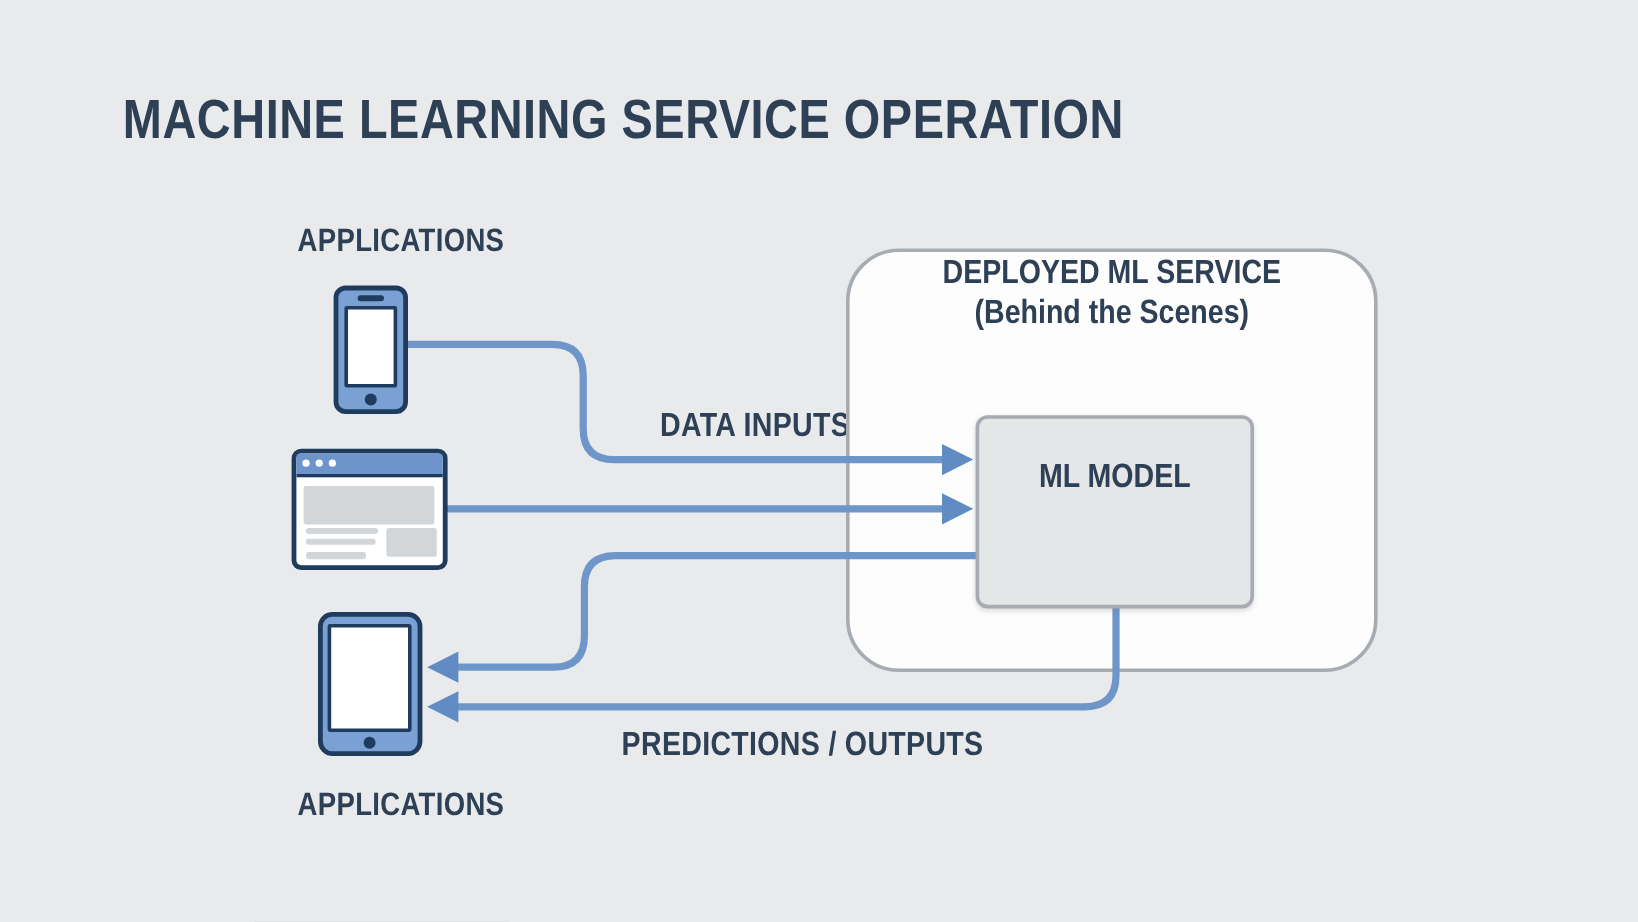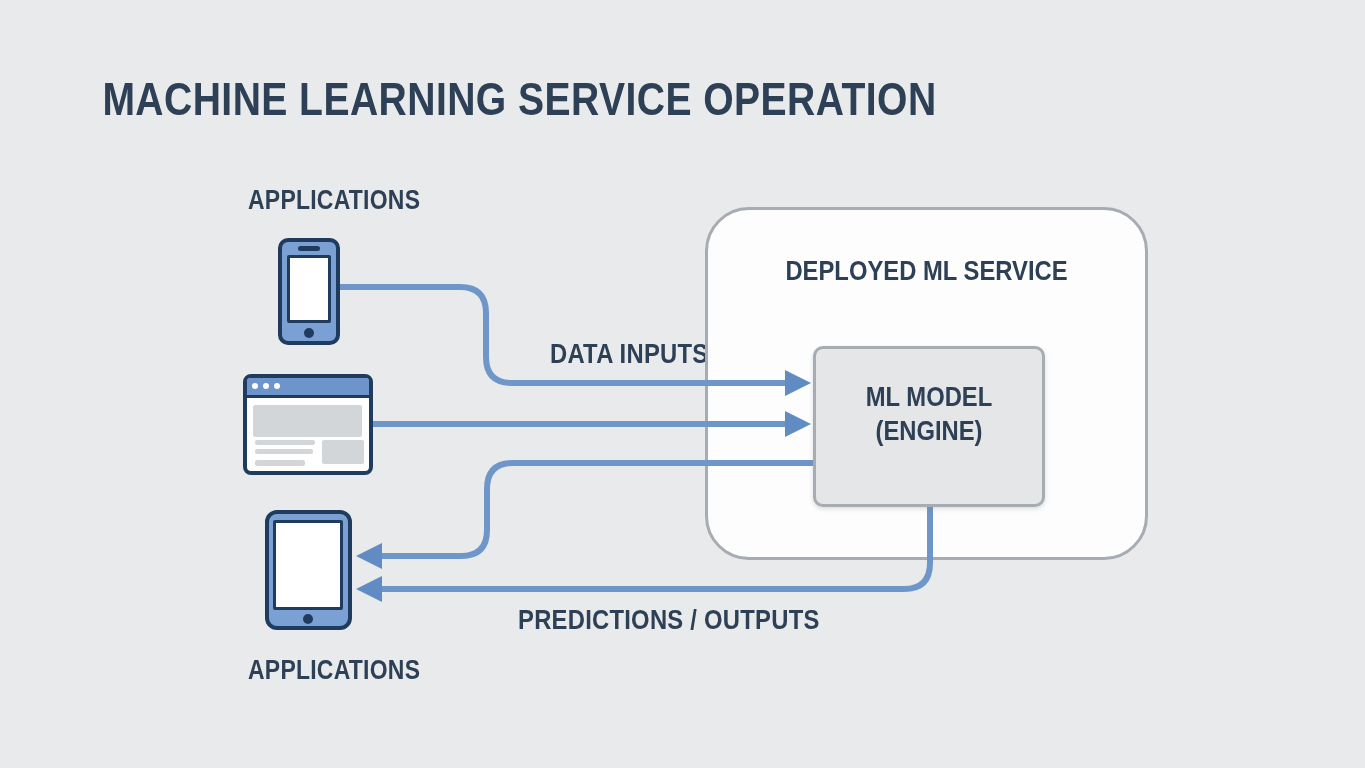--- a/index.html
+++ b/index.html
@@ -43,21 +43,20 @@
   .lbl-data-inputs{left:514px;top:338px;font-size:28px;}
   .lbl-predictions{left:482px;top:604px;font-size:28px;}
 
   
   .service-box{
     left:705px;top:207px;width:443px;height:353px;
     box-sizing:border-box;
     background:var(--panel-fill,#fdfdfd);
     border:3.5px solid var(--panel-border,#a7acb2);
     border-radius:44px;
-    padding-top:44px;
   }
   .service-box .line{
     font-size:28px;font-weight:700;
     color:var(--ink,#2e4055);
     text-align:center;line-height:33px;
   }
   
   .model-box{
     left:813px;top:346px;width:232px;height:161px;
     box-sizing:border-box;
@@ -159,20 +158,23 @@
     <span class="cond">PREDICTIONS / OUTPUTS</span>
   </div>
   <div class="abs label lbl-data-inputs">
     <span class="cond">DATA INPUTS</span>
   </div>
 
   <div class="abs device service-box">
     <div class="line">
       <span class="cond-c">DEPLOYED ML SERVICE</span>
     </div>
+    <div class="line">
+      <span class="cond-c">(Behind the Scenes)</span>
+    </div>
   </div>
 
   <svg class="abs wires" viewBox="0 0 1365 768" aria-hidden="true">
     <g>
       <path class="wire" d="M 334 287 L 460 287 Q 486 287 486 313 L 486 357 Q 486 383 512 383 L 786 383"></path>
       <polygon class="arrowhead" points="811,383 785,370 785,396"></polygon>
     </g>
     <g>
       <path class="wire" d="M 370 424 L 786 424"></path>
       <polygon class="arrowhead" points="811,424 785,411 785,437"></polygon>
@@ -183,23 +185,20 @@
     </g>
     <g>
       <path class="wire" d="M 930 498 L 930 563 Q 930 589 904 589 L 381 589"></path>
       <polygon class="arrowhead" points="356,589 382,576 382,602"></polygon>
     </g>
   </svg>
 
   <div class="abs device model-box">
     <div class="line">
       <span class="cond-c">ML MODEL</span>
-    </div>
-    <div class="line">
-      <span class="cond-c">(ENGINE)</span>
     </div>
   </div>
 
   <div class="abs device phone">
     <div class="speaker"></div>
     <div class="screen"></div>
     <div class="home"></div>
   </div>
 
   <div class="abs device browser">

